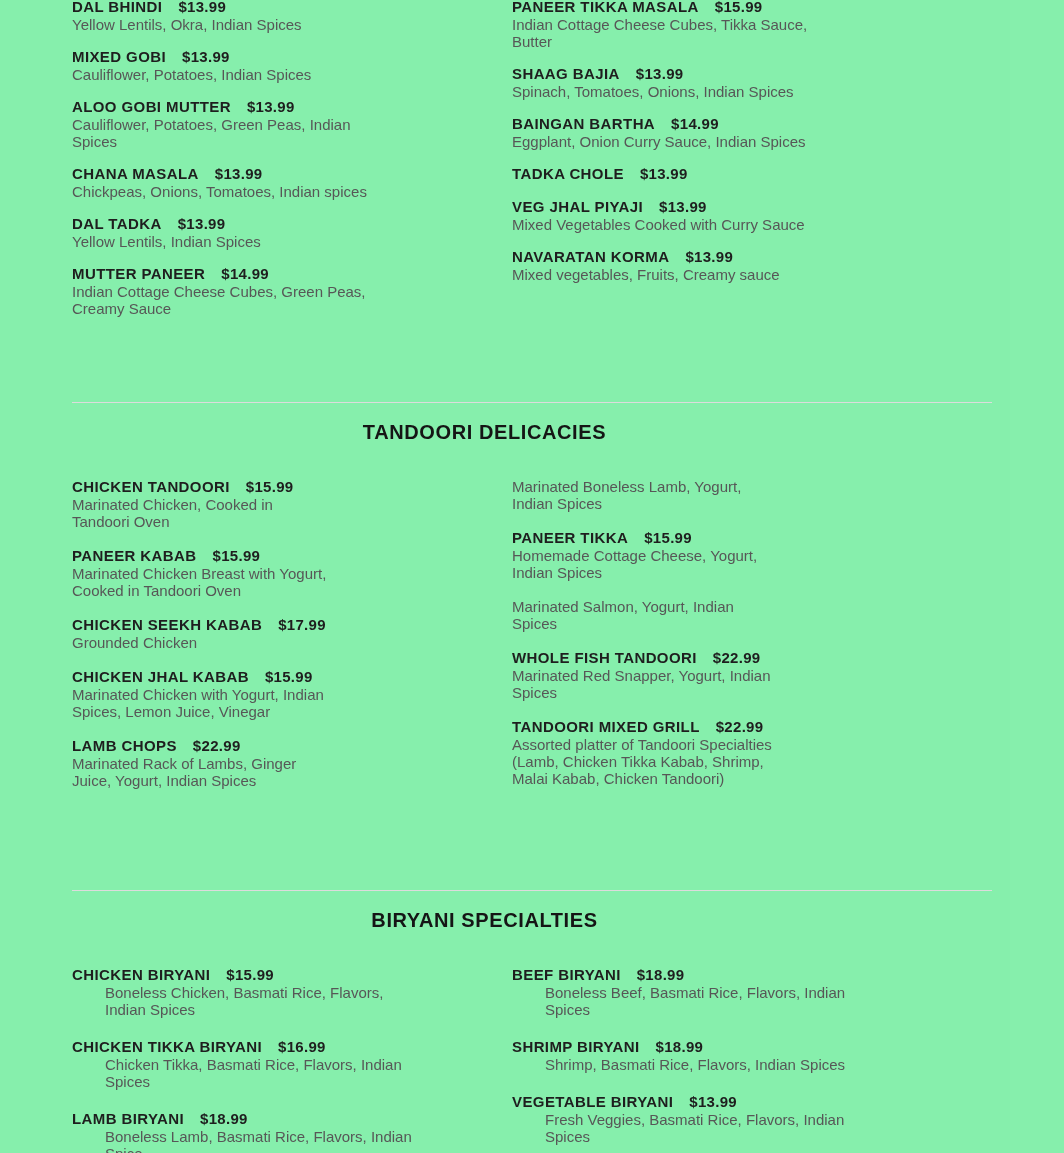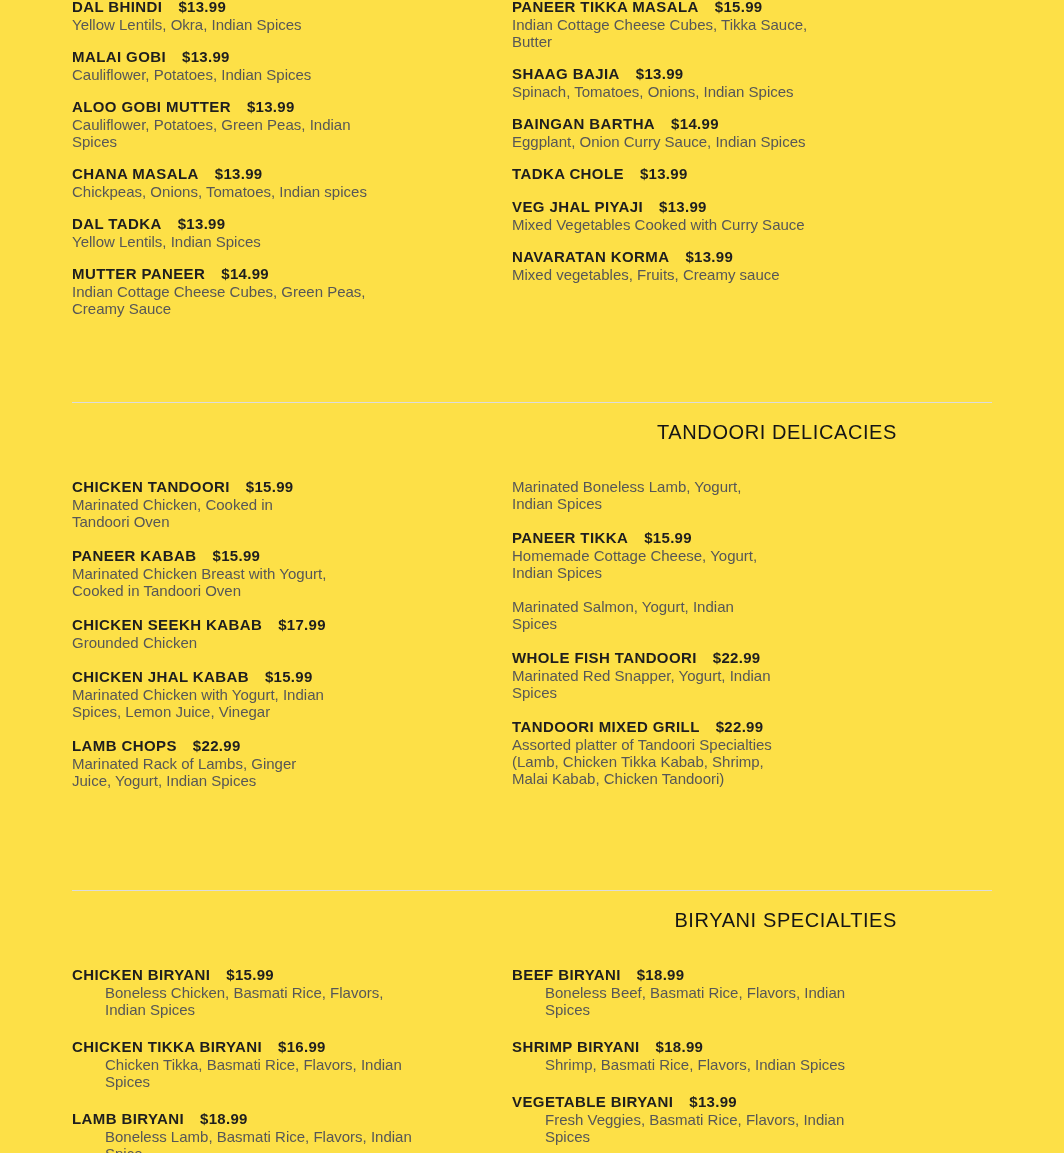--- a/index.html
+++ b/index.html
@@ -10,38 +10,38 @@
     background: #ffffff;
   }
   body {
     font-family: "Liberation Sans", sans-serif;
     color: #1e1e1e;
   }
   .page {
     width: 1064px;
     height: 1153px;
     overflow: hidden;
-    background: #fde047;
+    background: #86efac;
   }
   .menu {
     width: 920px;
     margin: -2px 0 0 72px;
   }
   .menu-section + .menu-section { margin-top: 70px; }
   .menu-section.sec-2 { margin-top: 84px; }
   .section-divider {
     border: none;
     border-top: 1px solid #dcdcdc;
     height: 0;
   }
   .section-title {
     margin: 18px 95px 34px 0;
-    text-align: right;
+    text-align: center;
     font-size: 20px;
-    font-weight: 400;
+    font-weight: 700;
     letter-spacing: 0.6px;
     color: #151515;
   }
   .columns { display: flex; }
   .column { flex: 0 0 440px; width: 440px; }
   .menu-item { margin-bottom: 15px; }
   .sec-1 .menu-item { margin-bottom: 17px; }
   .sec-2 .menu-item { margin-bottom: 20px; }
   .item-head {
     display: flex;
@@ -83,21 +83,21 @@
           <div class="column">
             <div class="menu-item">
     <div class="item-head">
       <span class="item-name">DAL BHINDI</span>
       <span class="item-price">$13.99</span>
     </div>
     <div class="item-desc">Yellow Lentils, Okra, Indian Spices</div>
   </div>
             <div class="menu-item">
     <div class="item-head">
-      <span class="item-name">MALAI GOBI</span>
+      <span class="item-name">MIXED GOBI</span>
       <span class="item-price">$13.99</span>
     </div>
     <div class="item-desc">Cauliflower, Potatoes, Indian Spices</div>
   </div>
             <div class="menu-item">
     <div class="item-head">
       <span class="item-name">ALOO GOBI MUTTER</span>
       <span class="item-price">$13.99</span>
     </div>
     <div class="item-desc">Cauliflower, Potatoes, Green Peas, Indian Spices</div>

